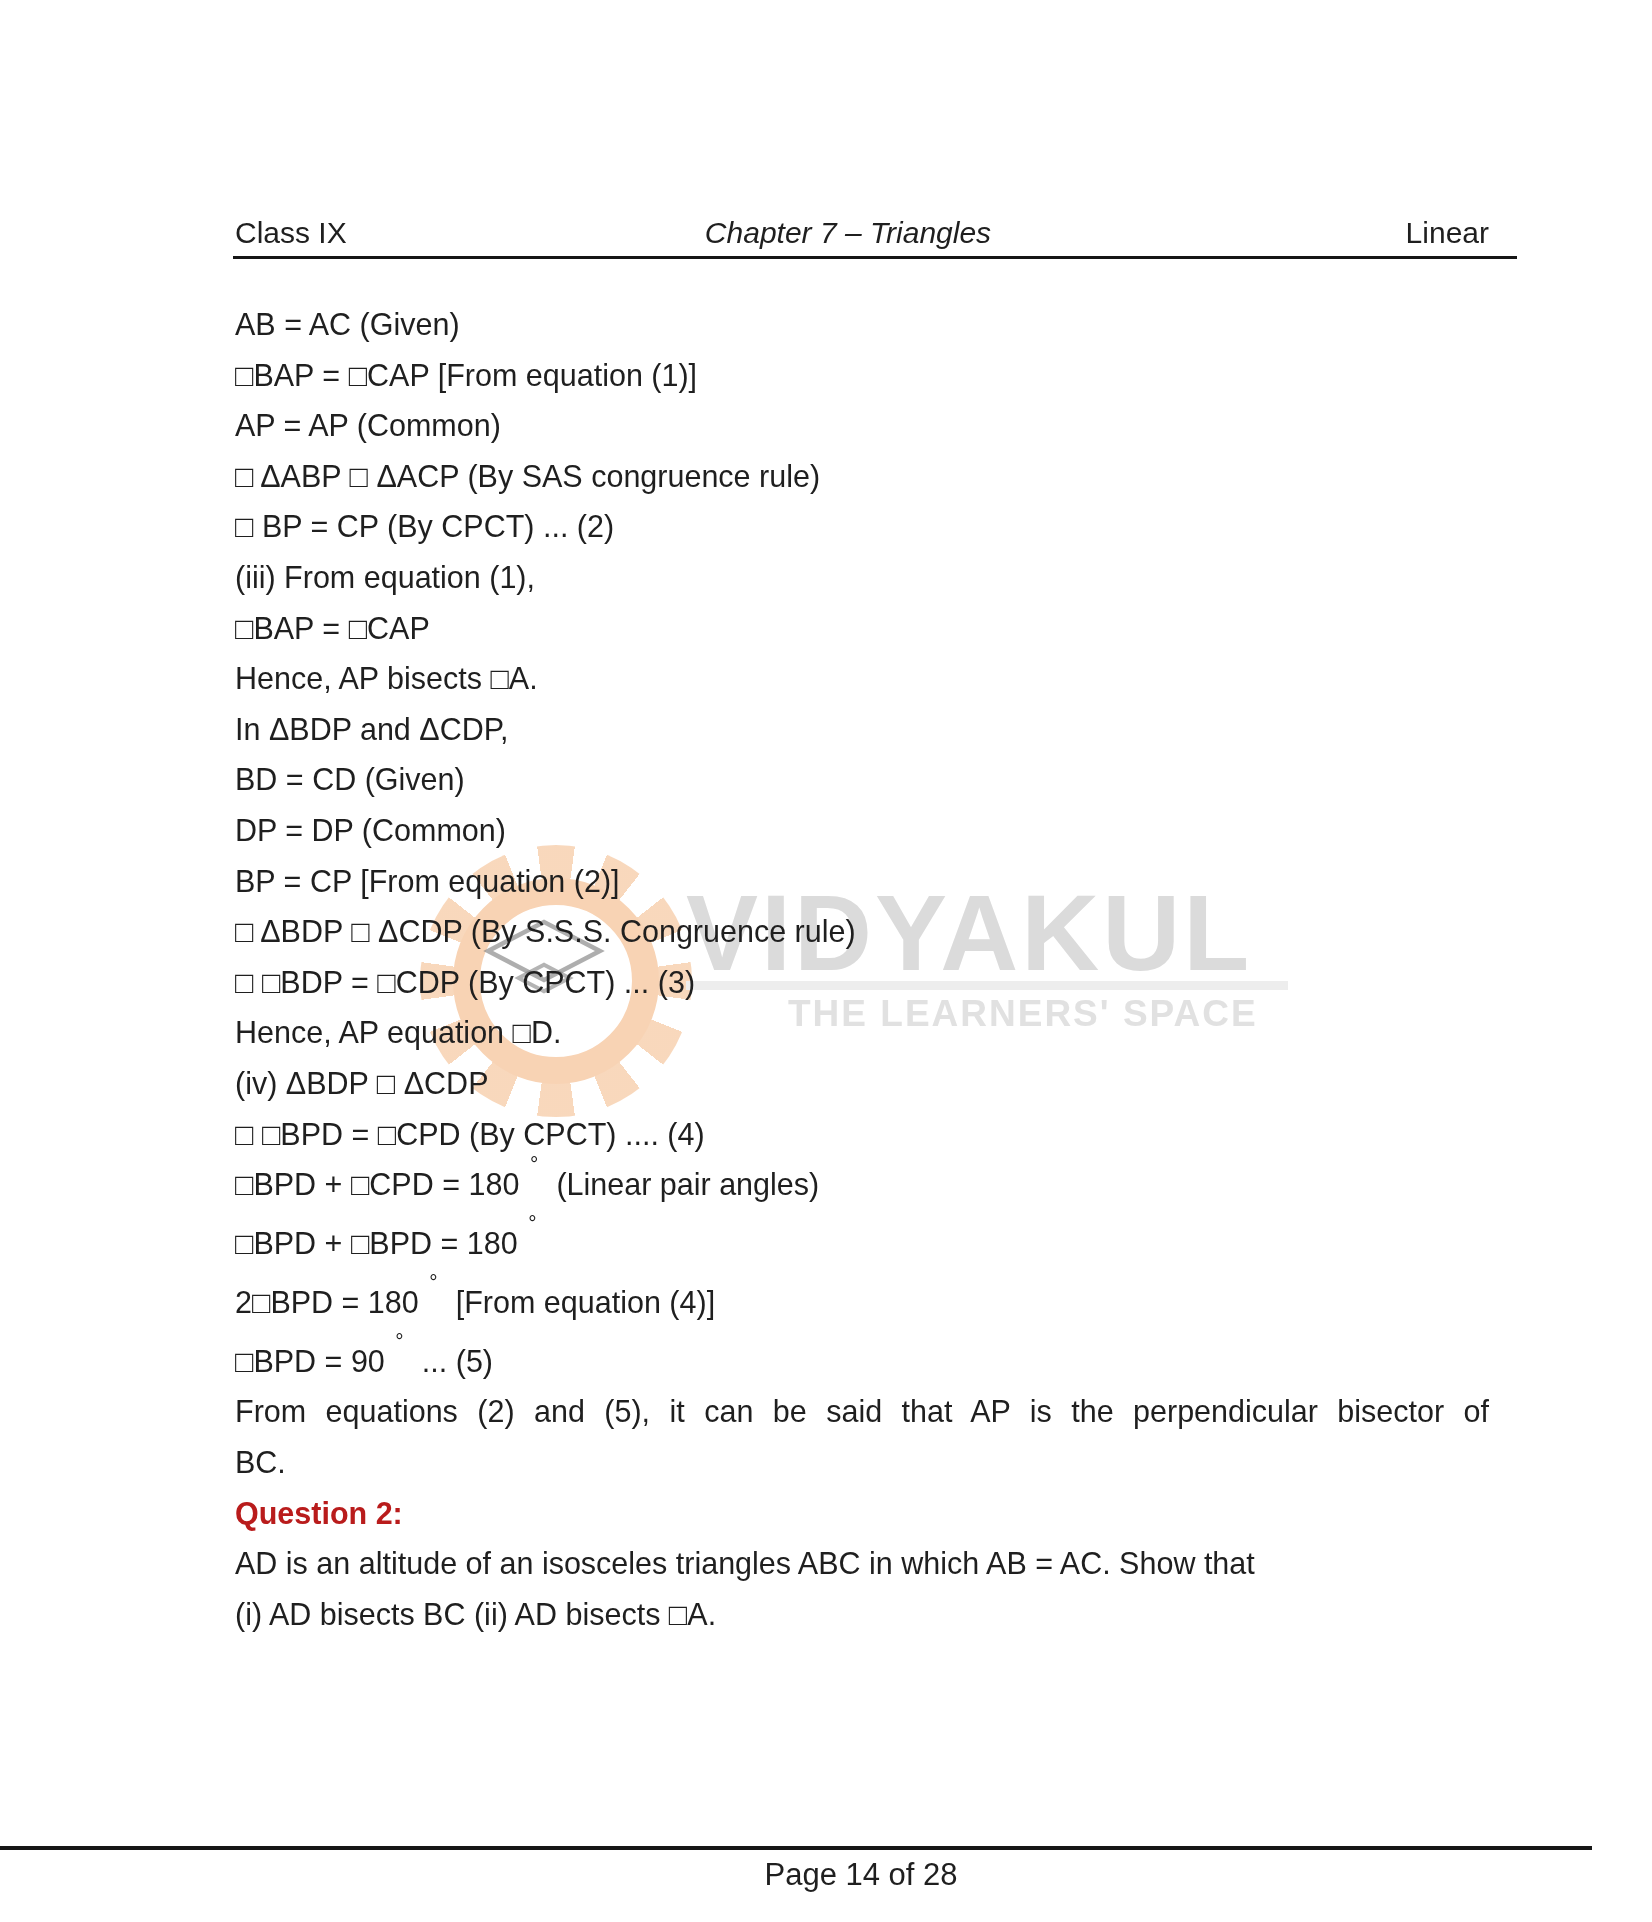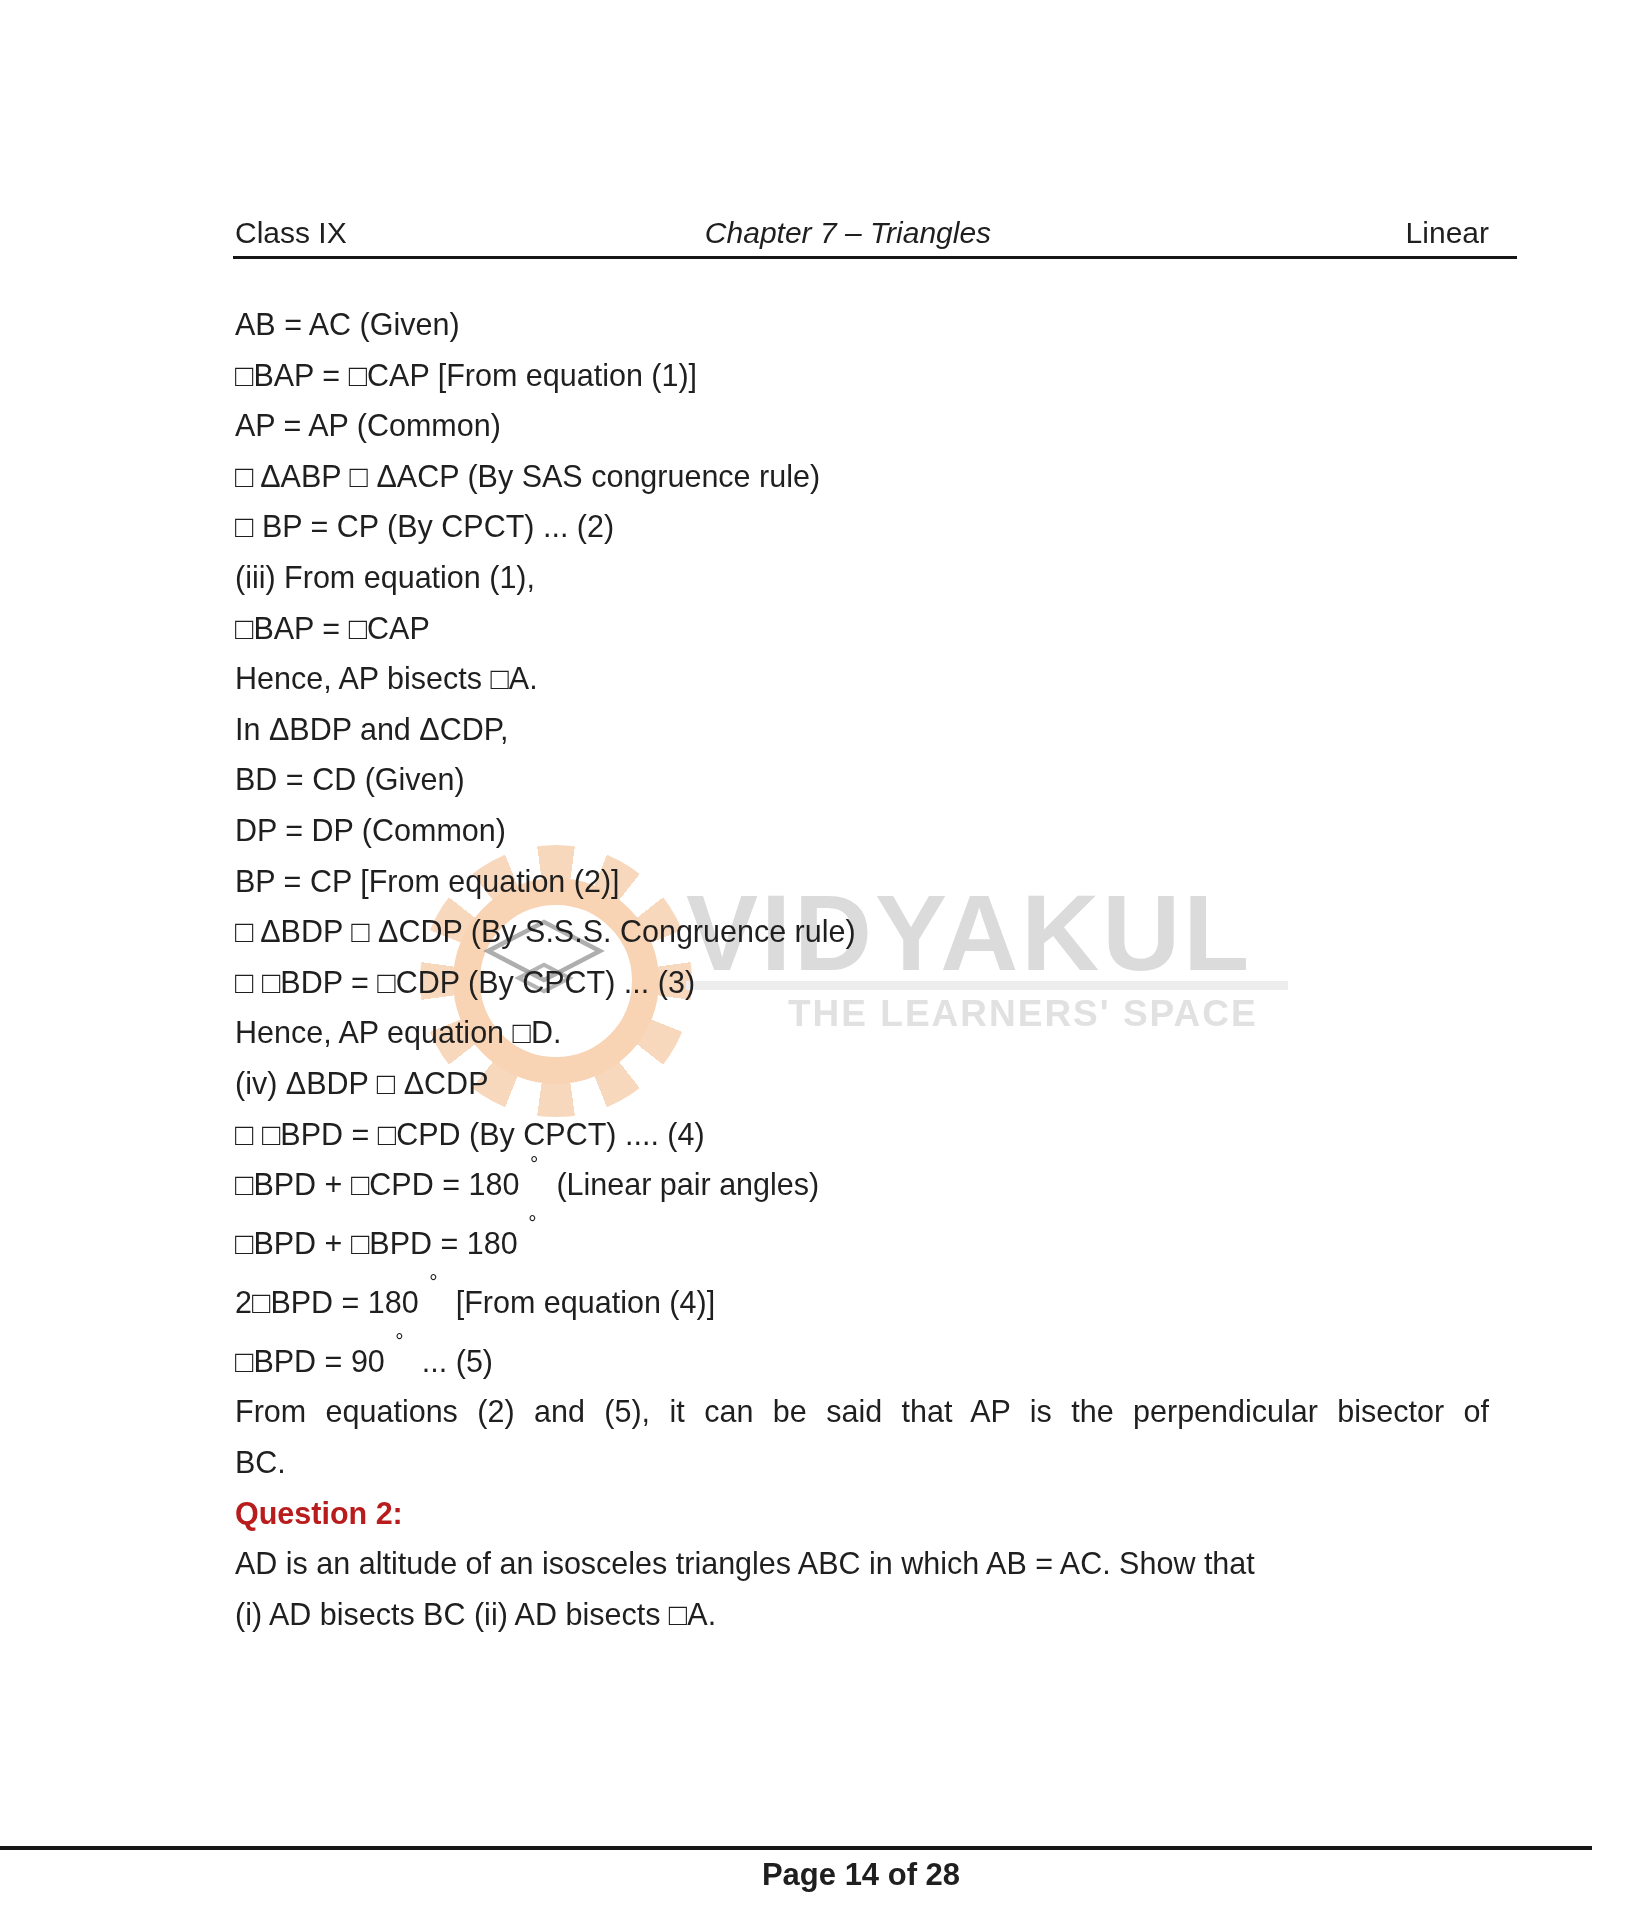--- a/index.html
+++ b/index.html
@@ -63,21 +63,21 @@
   .wm-tagline{
     position:absolute;left:788px;top:993px;
     font-size:37px;font-weight:bold;letter-spacing:2px;
     color:#e1e1e1;
   }
 
   
   .footer-rule{position:absolute;left:0;top:1846px;width:1592px;height:4px;background:#161616;z-index:2;}
   .footer-text{
     position:absolute;left:233px;top:1857px;width:1256px;
-    text-align:center;font-weight:bold;font-size:31px;z-index:2;
+    text-align:center;font-weight:normal;font-size:31px;z-index:2;
   }
 </style>
 </head>
 <body>
 
 <div class="page">
 
   <div class="watermark">
     <div class="wm-gear">
       <div class="gear-teeth"></div>

